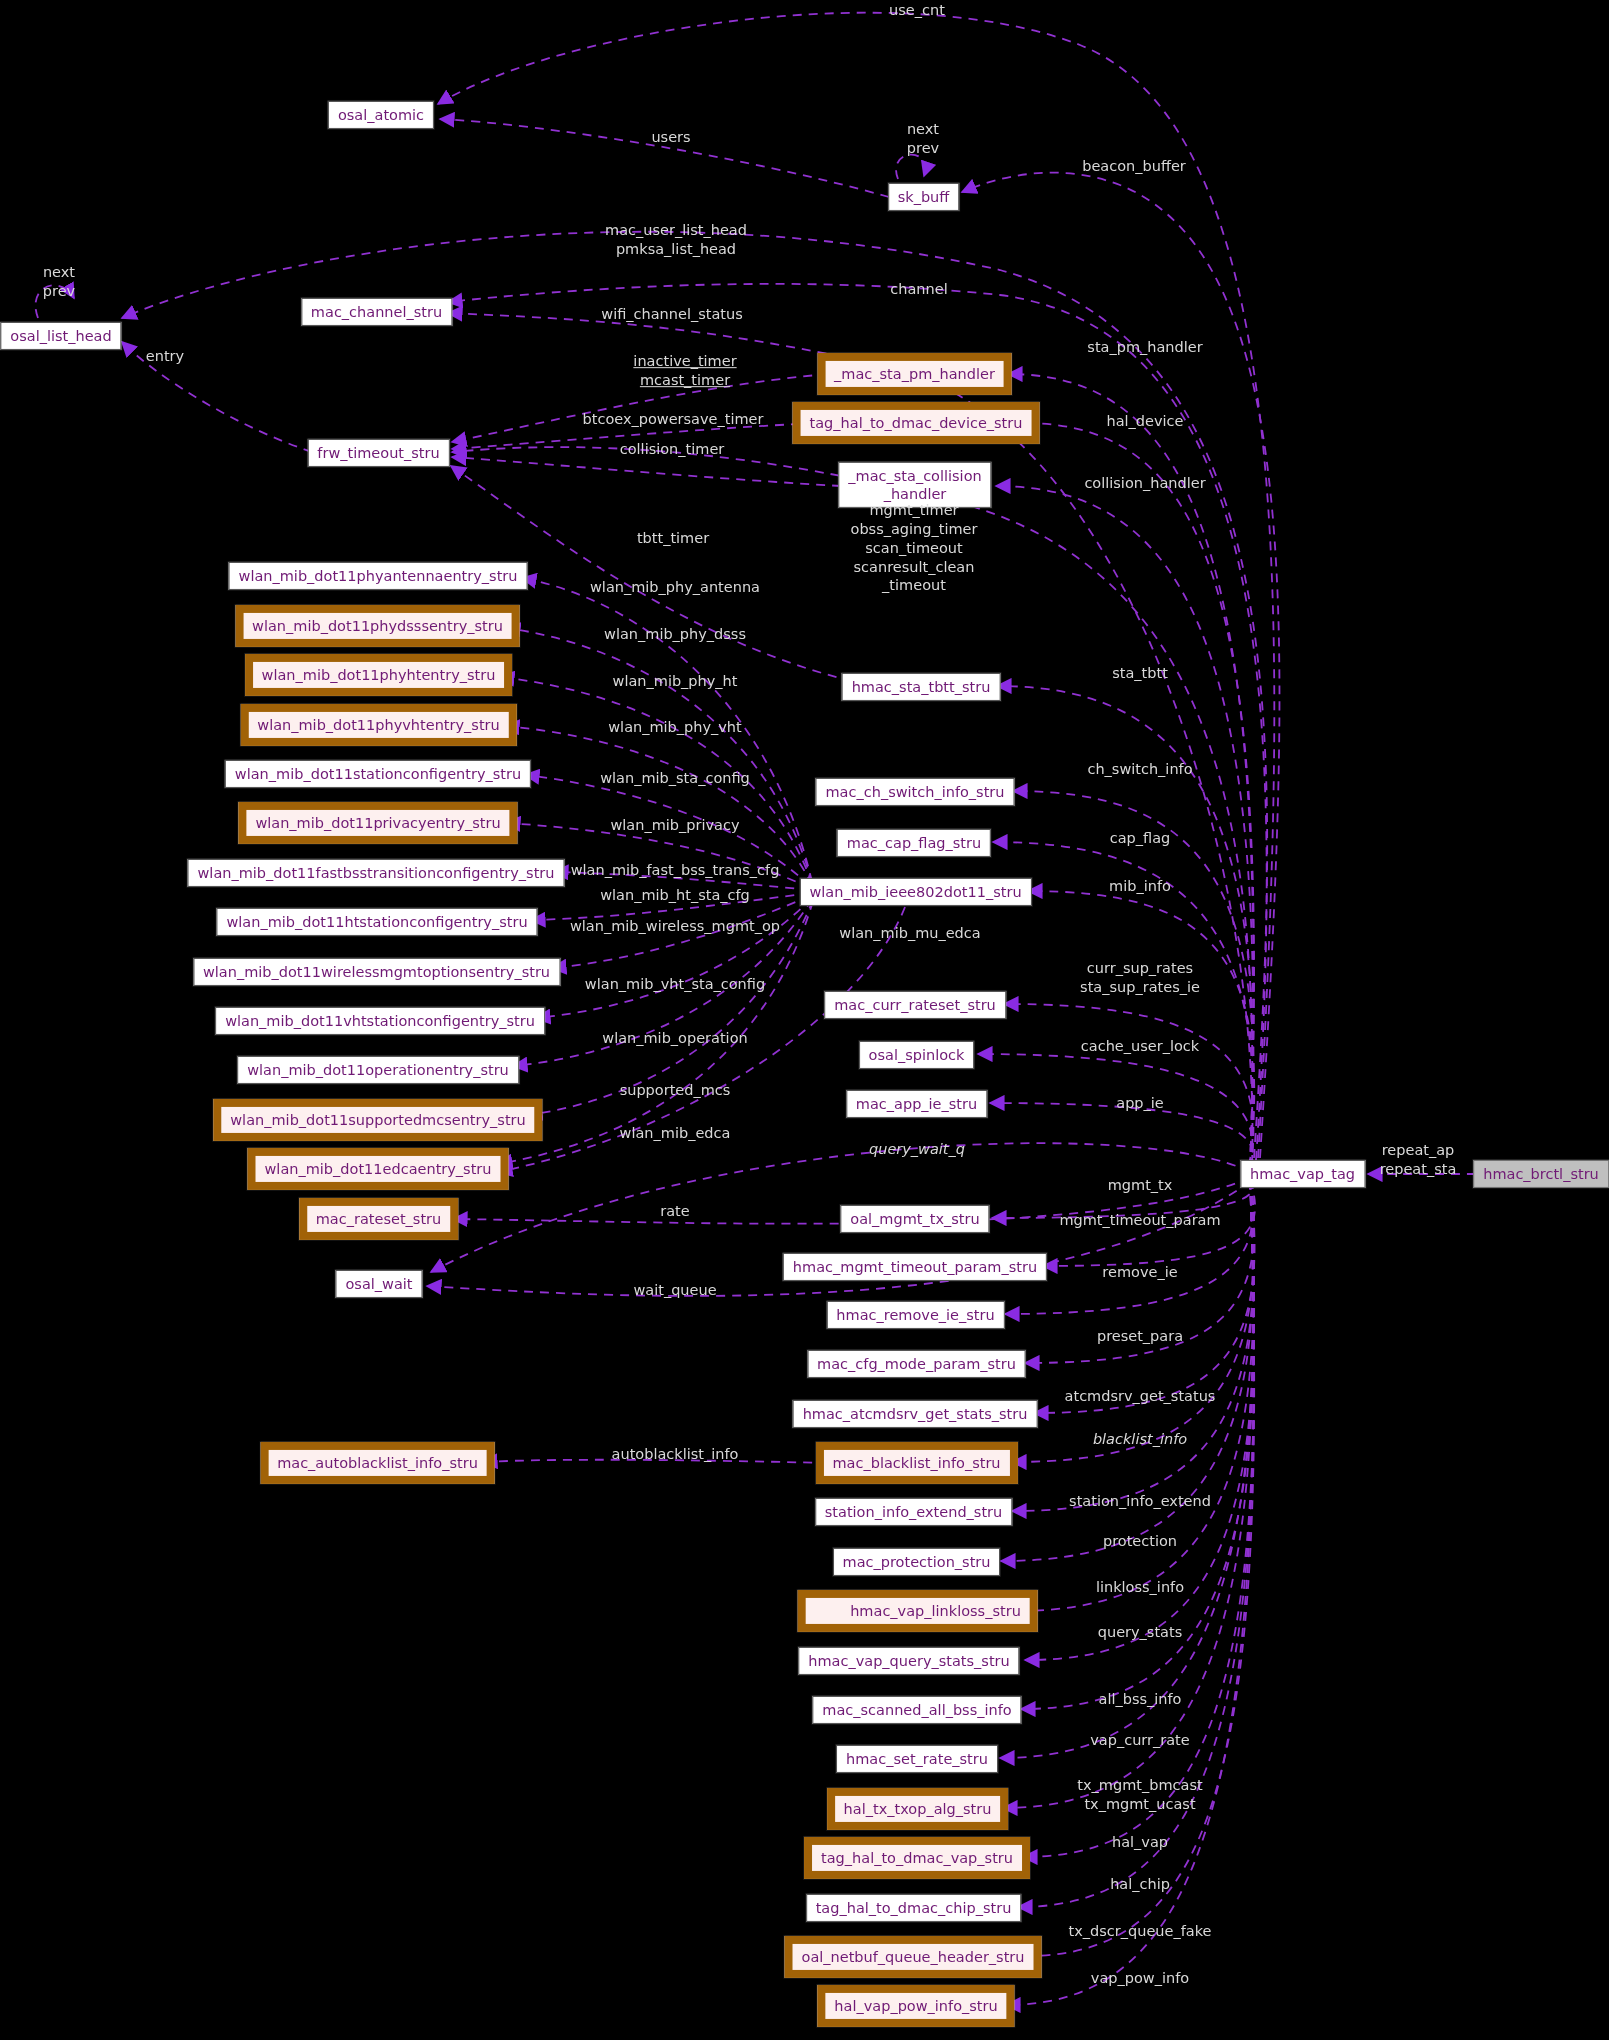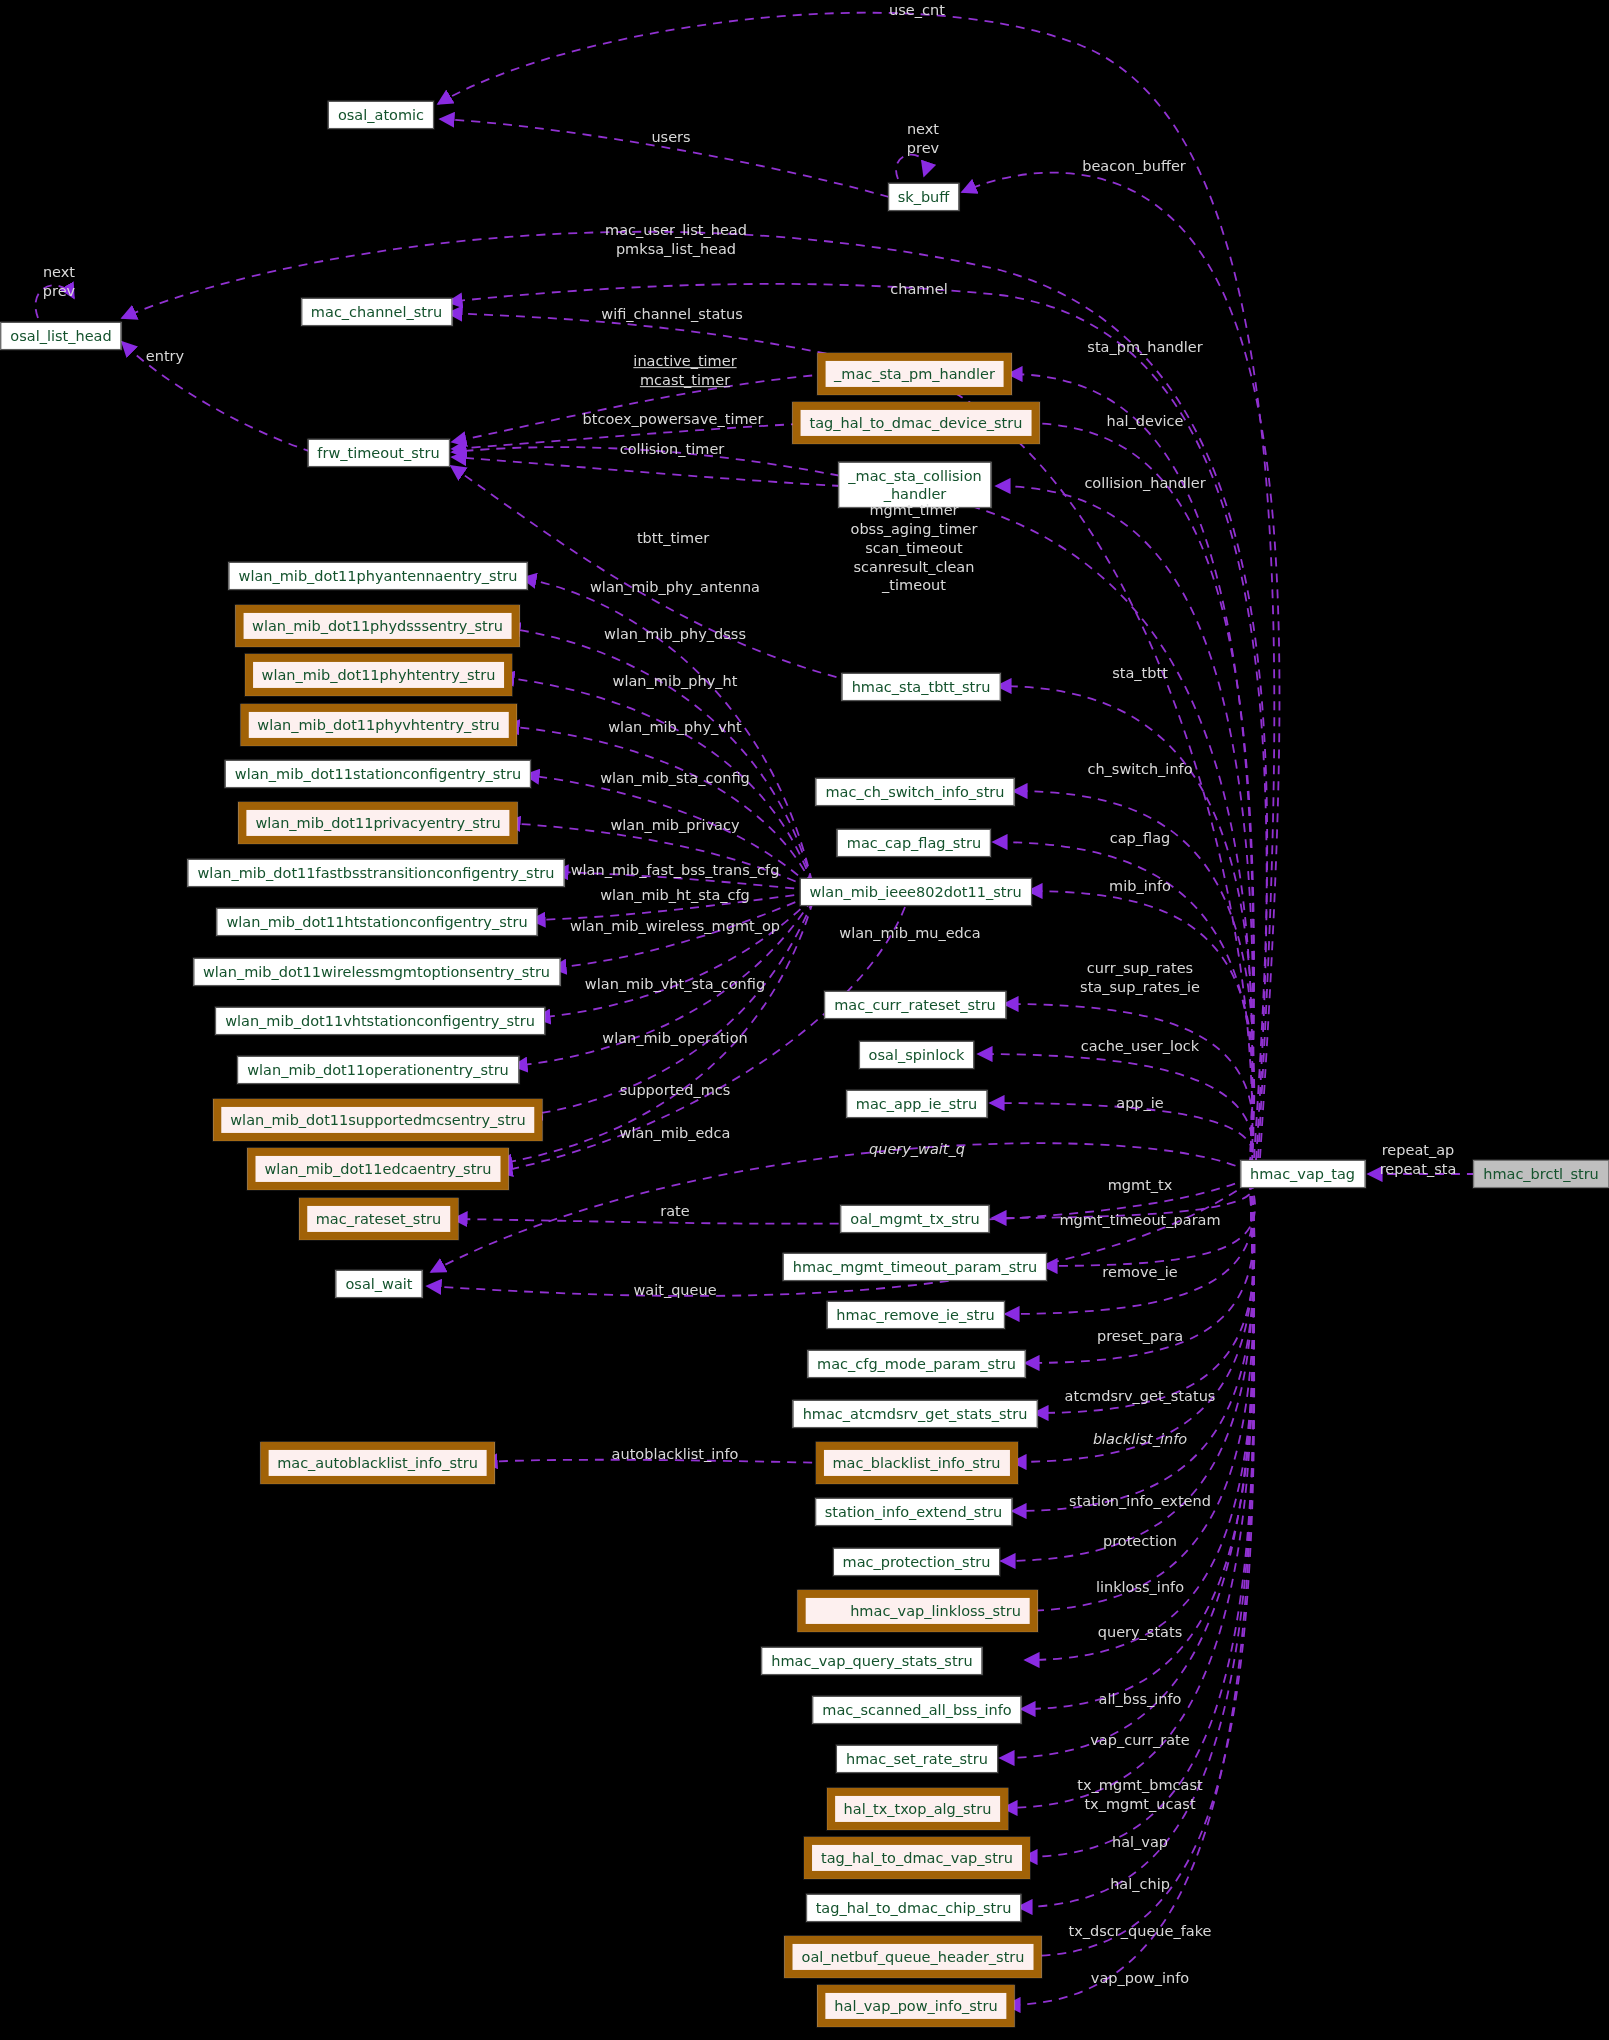--- a/index.html
+++ b/index.html
@@ -1,21 +1,21 @@
 <!DOCTYPE html>
 <html><head>
 <meta charset="utf-8">
 <style>
   html,body{margin:0;padding:0;background:#000;}
   #canvas{position:relative;width:1609px;height:2040px;background:#000;overflow:hidden;
           font-family:"DejaVu Sans","Liberation Sans",sans-serif;}
   #edges-svg{position:absolute;left:0;top:0;width:1609px;height:2040px;}
   #edges-svg path.edge{fill:none;stroke-width:1.8;stroke-dasharray:9 7;}
   .node{position:absolute;transform:translate(-50%,-50%);background:#ffffff;border:1px solid #4d4d4d;
-        color:#14532d;font-size:14.5px;line-height:1.25;padding:4px 9px;white-space:pre;text-align:center;
+        color:#701a75;font-size:14.5px;line-height:1.25;padding:4px 9px;white-space:pre;text-align:center;
         box-shadow:0 0 0 1px rgba(255,255,255,0.08);}
   .node.red{border:8px solid #a16207;background:#fdf0ef;}
   .node.gray{background:#bfbfbf;border:1px solid #6e6e6e;}
   .node.hub{border:1px solid #5a5a5a;}
   .elabel{position:absolute;transform:translate(-50%,-50%);color:#d9d9d9;font-size:14.5px;
           line-height:1.3;white-space:pre;text-align:center;}
 </style>
 </head>
 <body>
 
@@ -124,21 +124,21 @@
       <div class="node plain" style="left: 915px; top: 1266.5px;">hmac_mgmt_timeout_param_stru</div>
       <div class="node plain" style="left: 379px; top: 1283.5px;">osal_wait</div>
       <div class="node plain" style="left: 915.5px; top: 1314.5px;">hmac_remove_ie_stru</div>
       <div class="node plain" style="left: 916.5px; top: 1363.5px;">mac_cfg_mode_param_stru</div>
       <div class="node plain" style="left: 915px; top: 1413.5px;">hmac_atcmdsrv_get_stats_stru</div>
       <div class="node red" style="left: 377.5px; top: 1462.5px;">mac_autoblacklist_info_stru</div>
       <div class="node red" style="left: 916.5px; top: 1462.5px;">mac_blacklist_info_stru</div>
       <div class="node plain" style="left: 913.5px; top: 1511.5px;">station_info_extend_stru</div>
       <div class="node plain" style="left: 916.5px; top: 1561.5px;">mac_protection_stru</div>
       <div class="node red" style="left: 917.5px; top: 1610.5px; padding-left: 45px;">hmac_vap_linkloss_stru</div>
-      <div class="node plain" style="left: 872px; top: 1660.5px;">hmac_vap_query_stats_stru</div>
+      <div class="node plain" style="left: 909px; top: 1660.5px;">hmac_vap_query_stats_stru</div>
       <div class="node plain" style="left: 917px; top: 1709.5px;">mac_scanned_all_bss_info</div>
       <div class="node plain" style="left: 917px; top: 1758.5px;">hmac_set_rate_stru</div>
       <div class="node red" style="left: 917.5px; top: 1808.5px;">hal_tx_txop_alg_stru</div>
       <div class="node red" style="left: 917px; top: 1857.5px;">tag_hal_to_dmac_vap_stru</div>
       <div class="node plain" style="left: 913.5px; top: 1907.5px;">tag_hal_to_dmac_chip_stru</div>
       <div class="node red" style="left: 913px; top: 1956.5px;">oal_netbuf_queue_header_stru</div>
       <div class="node red" style="left: 916px; top: 2005.5px;">hal_vap_pow_info_stru</div>
       <div class="node hub" style="left: 1302.5px; top: 1173.5px;">hmac_vap_tag</div>
       <div class="node gray" style="left: 1541px; top: 1173.5px;">hmac_brctl_stru</div>
     </div>

